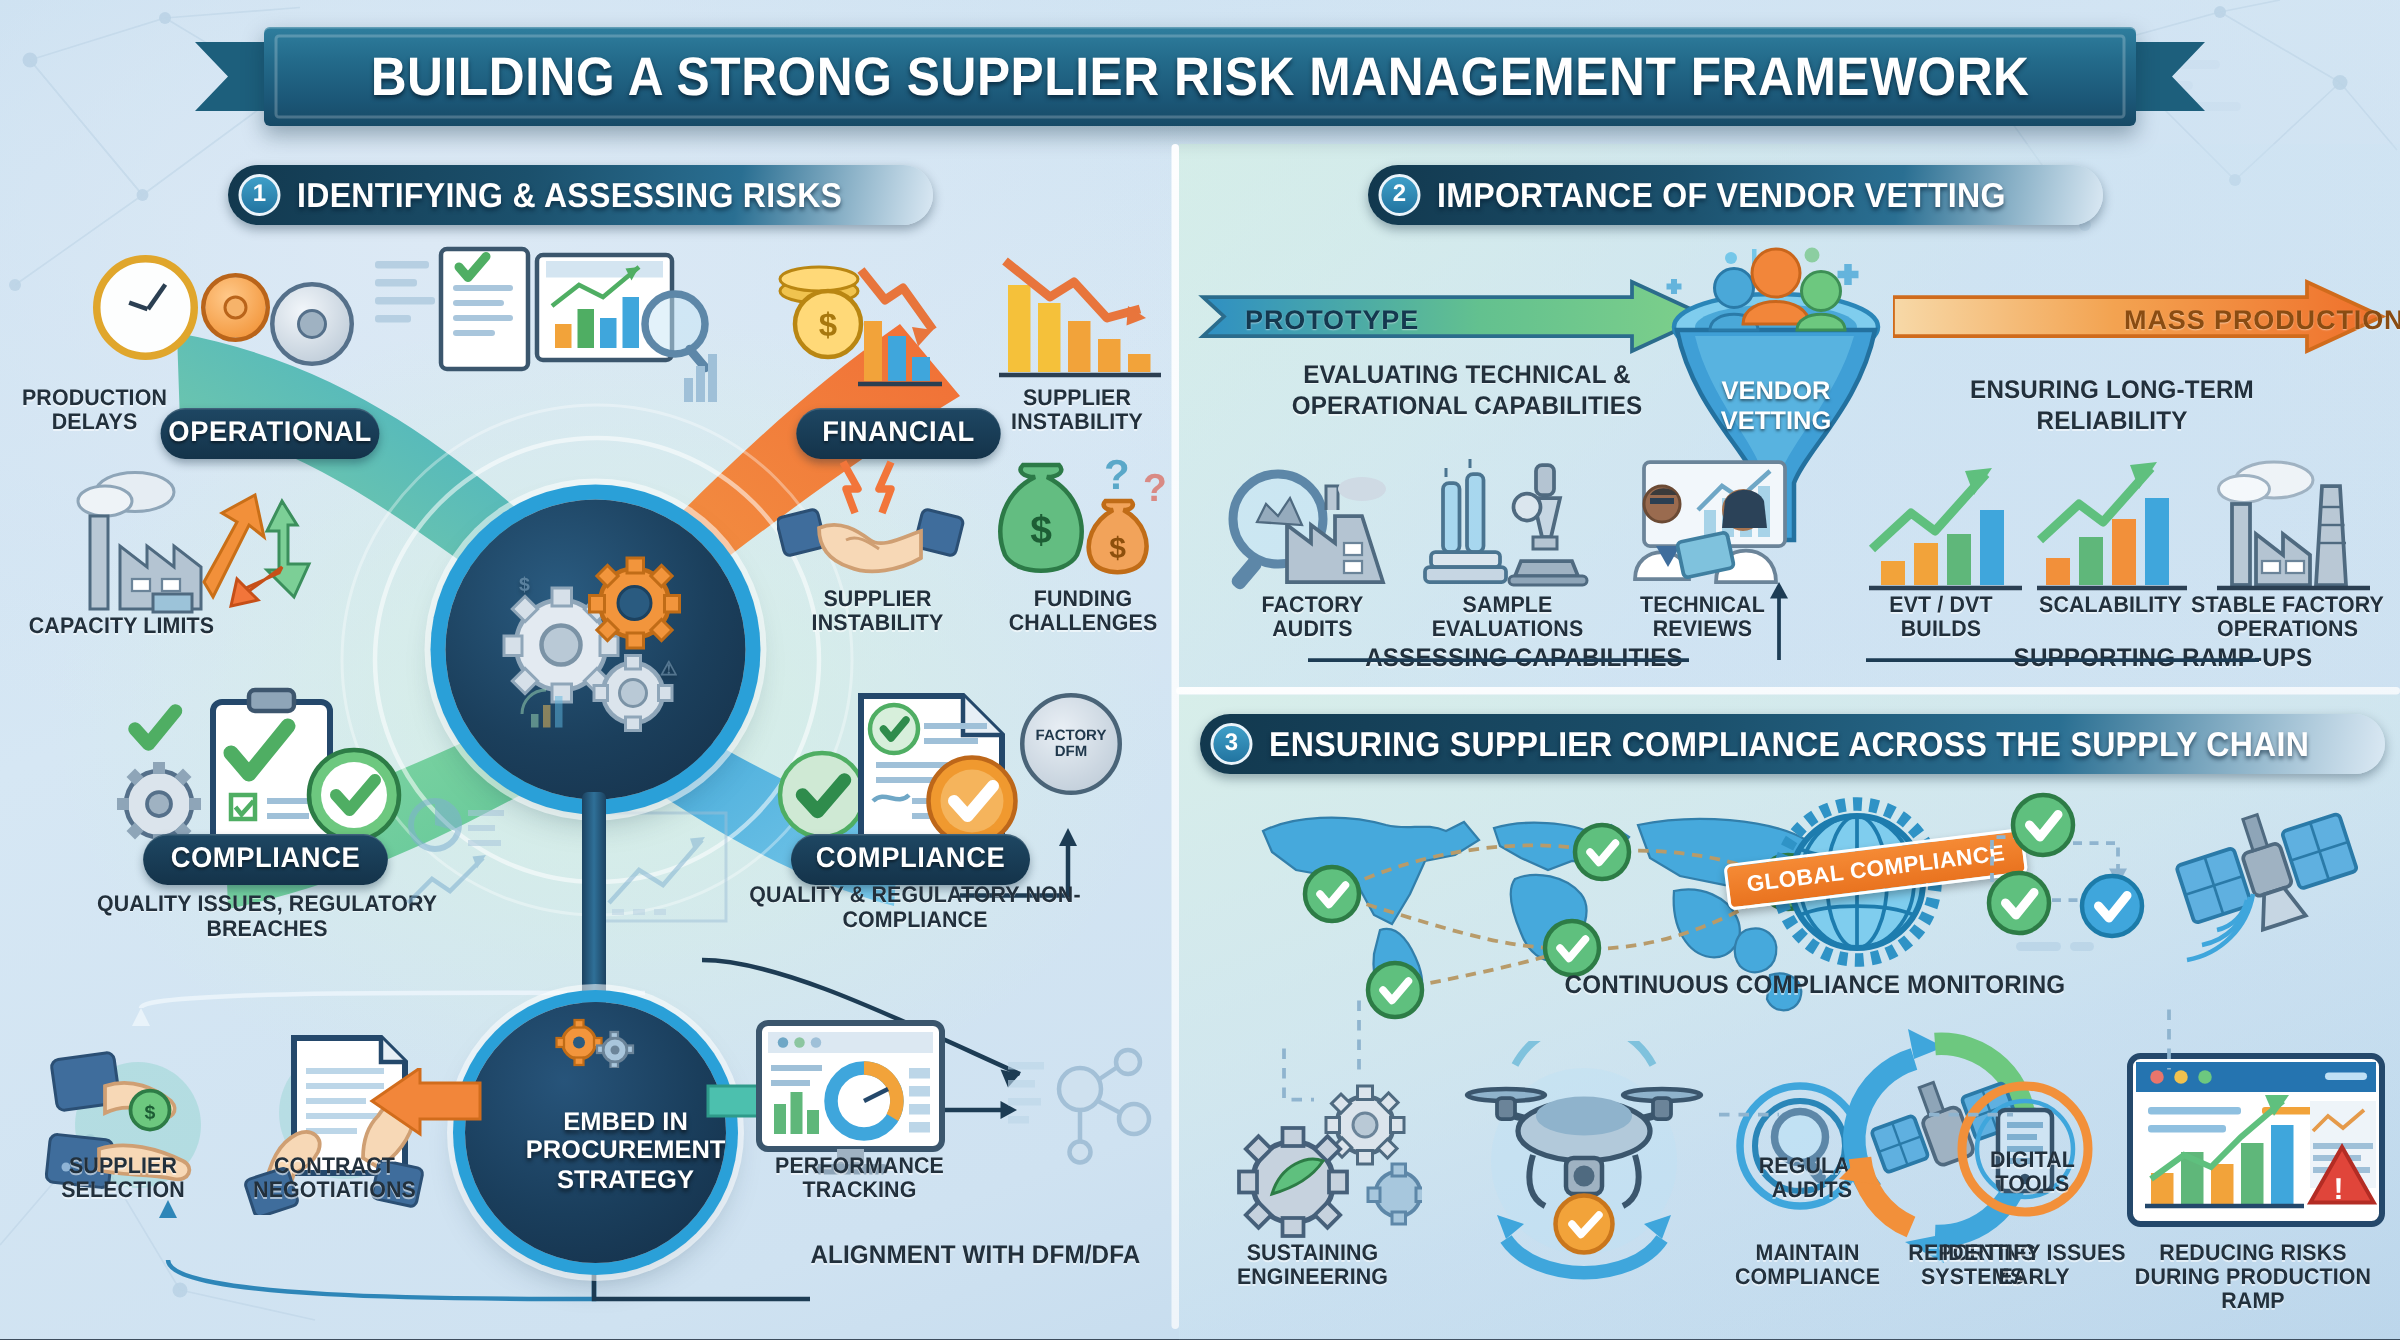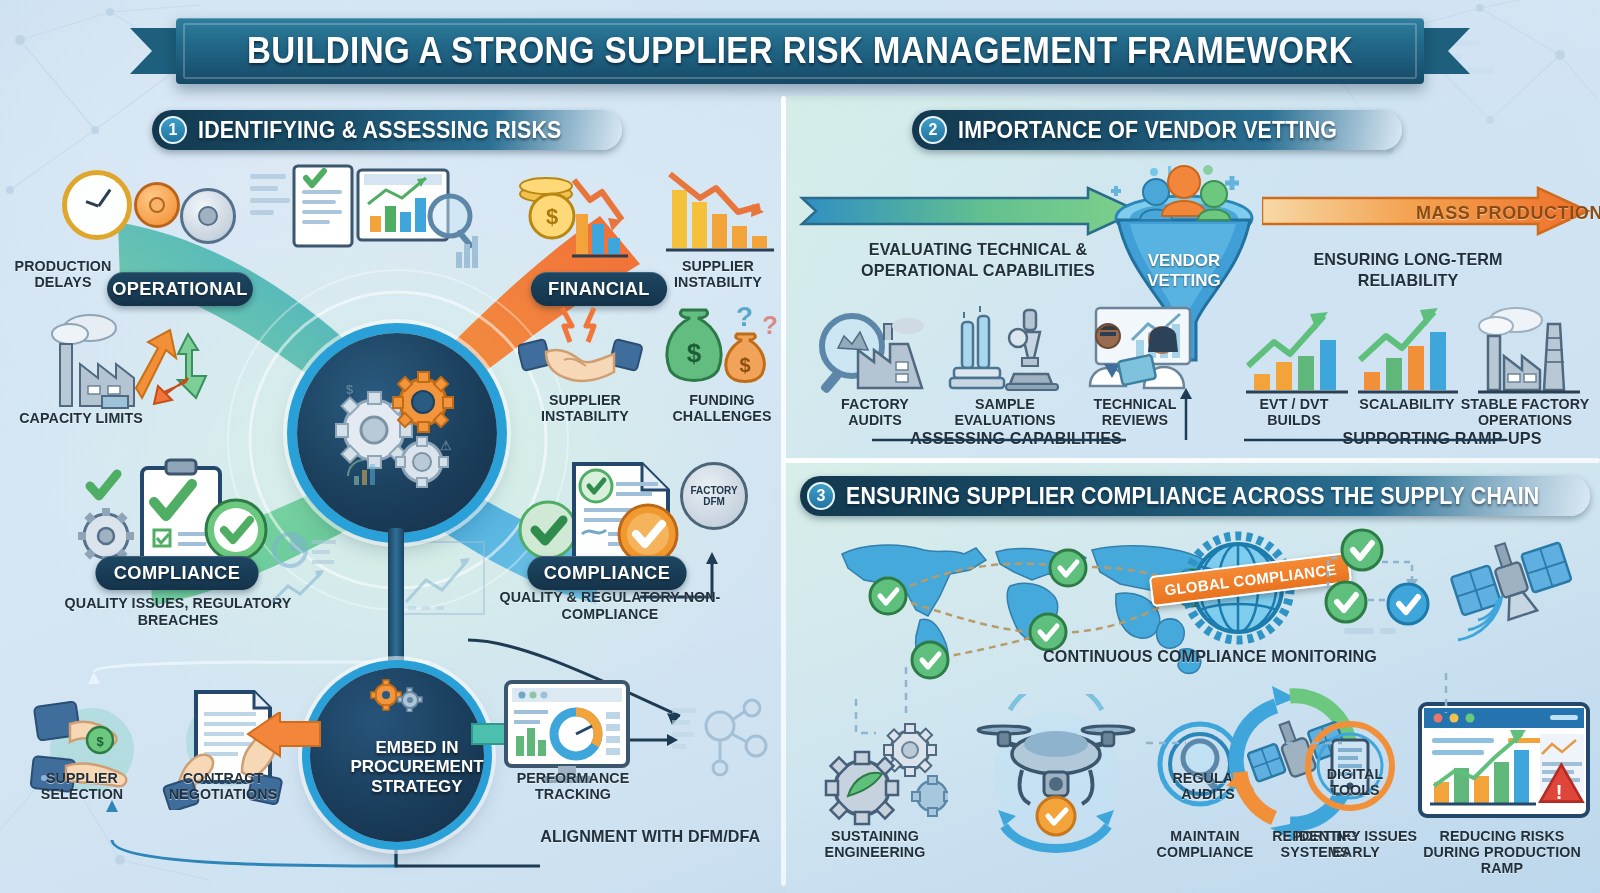--- a/index.html
+++ b/index.html
@@ -661,20 +661,21 @@
   <svg style="position:absolute;left:796px;top:186px;width:348px;height:50px;">
     <defs>
         <linearGradient id="protoGrad" x1="0" y1="0" x2="1" y2="0">
       <stop offset="0%" stop-color="#2f8fc3"></stop>
           <stop offset="55%" stop-color="#63c18f"></stop>
           <stop offset="100%" stop-color="#7ed08a"></stop>
     </linearGradient>
       </defs>
     <path d="M6 12 L292 12 L292 2 L342 25 L292 48 L292 38 L6 38 L20 25 Z" fill="url(#protoGrad)" stroke="#2b6c8c" stroke-width="2.5"></path>
   </svg>
+  <div class="big-arrow" style="left:830px;top:192px;width:180px;text-align:left;justify-content:flex-start;">PROTOTYPE</div>
 
   <svg style="position:absolute;left:1262px;top:186px;width:330px;height:50px;">
     <defs>
         <linearGradient id="massGrad" x1="0" y1="0" x2="1" y2="0">
       <stop offset="0%" stop-color="#f7d9a8"></stop>
           <stop offset="45%" stop-color="#f3a351"></stop>
           <stop offset="100%" stop-color="#ef6f2a"></stop>
     </linearGradient>
       </defs>
     <path d="M0 12 L276 12 L276 2 L326 25 L276 48 L276 38 L0 38 Z" fill="url(#massGrad)" stroke="#d06b1c" stroke-width="2.5"></path>

